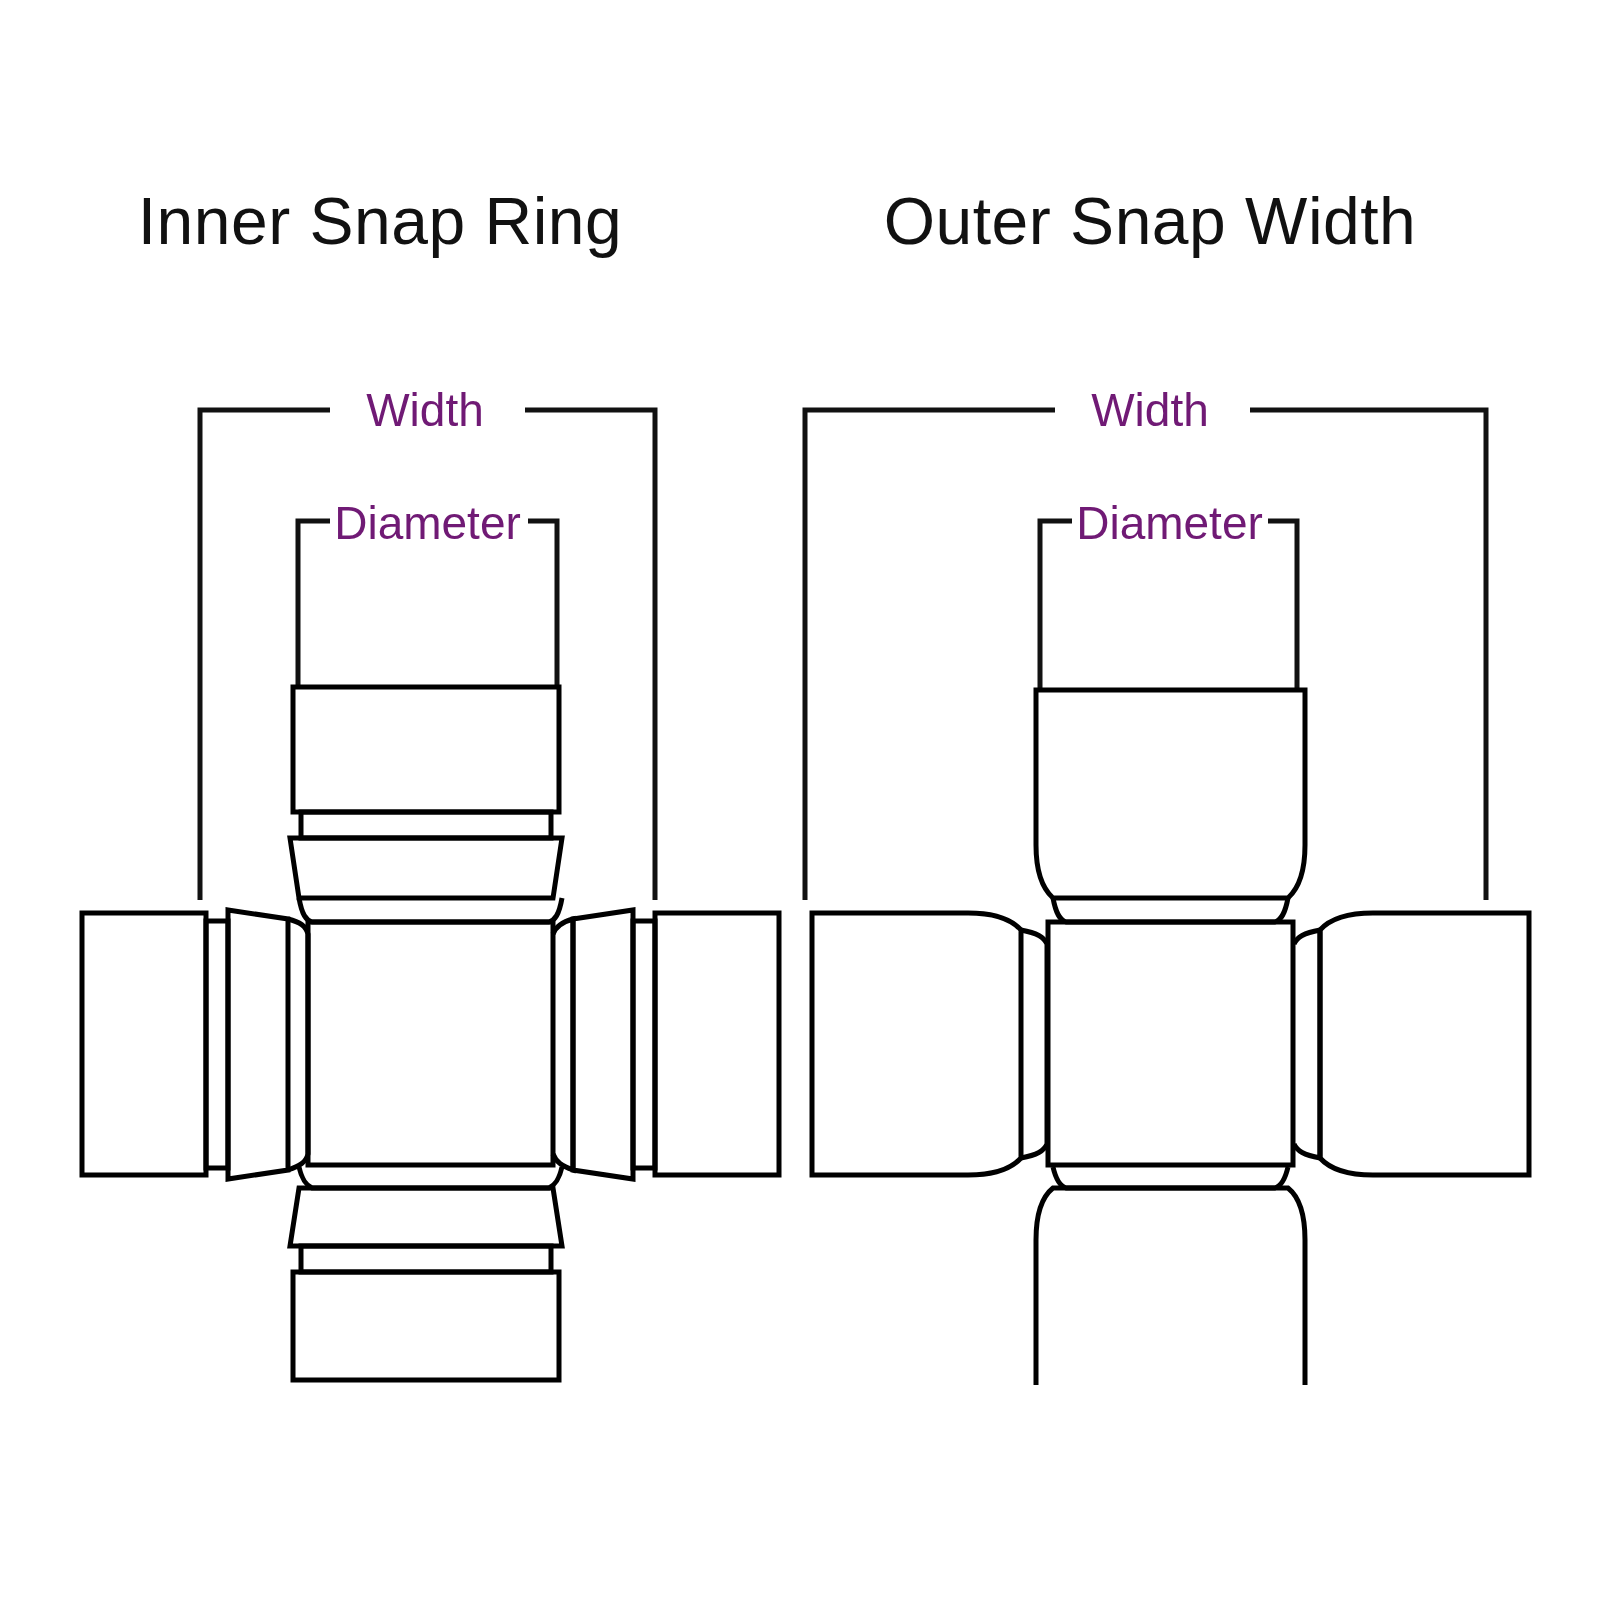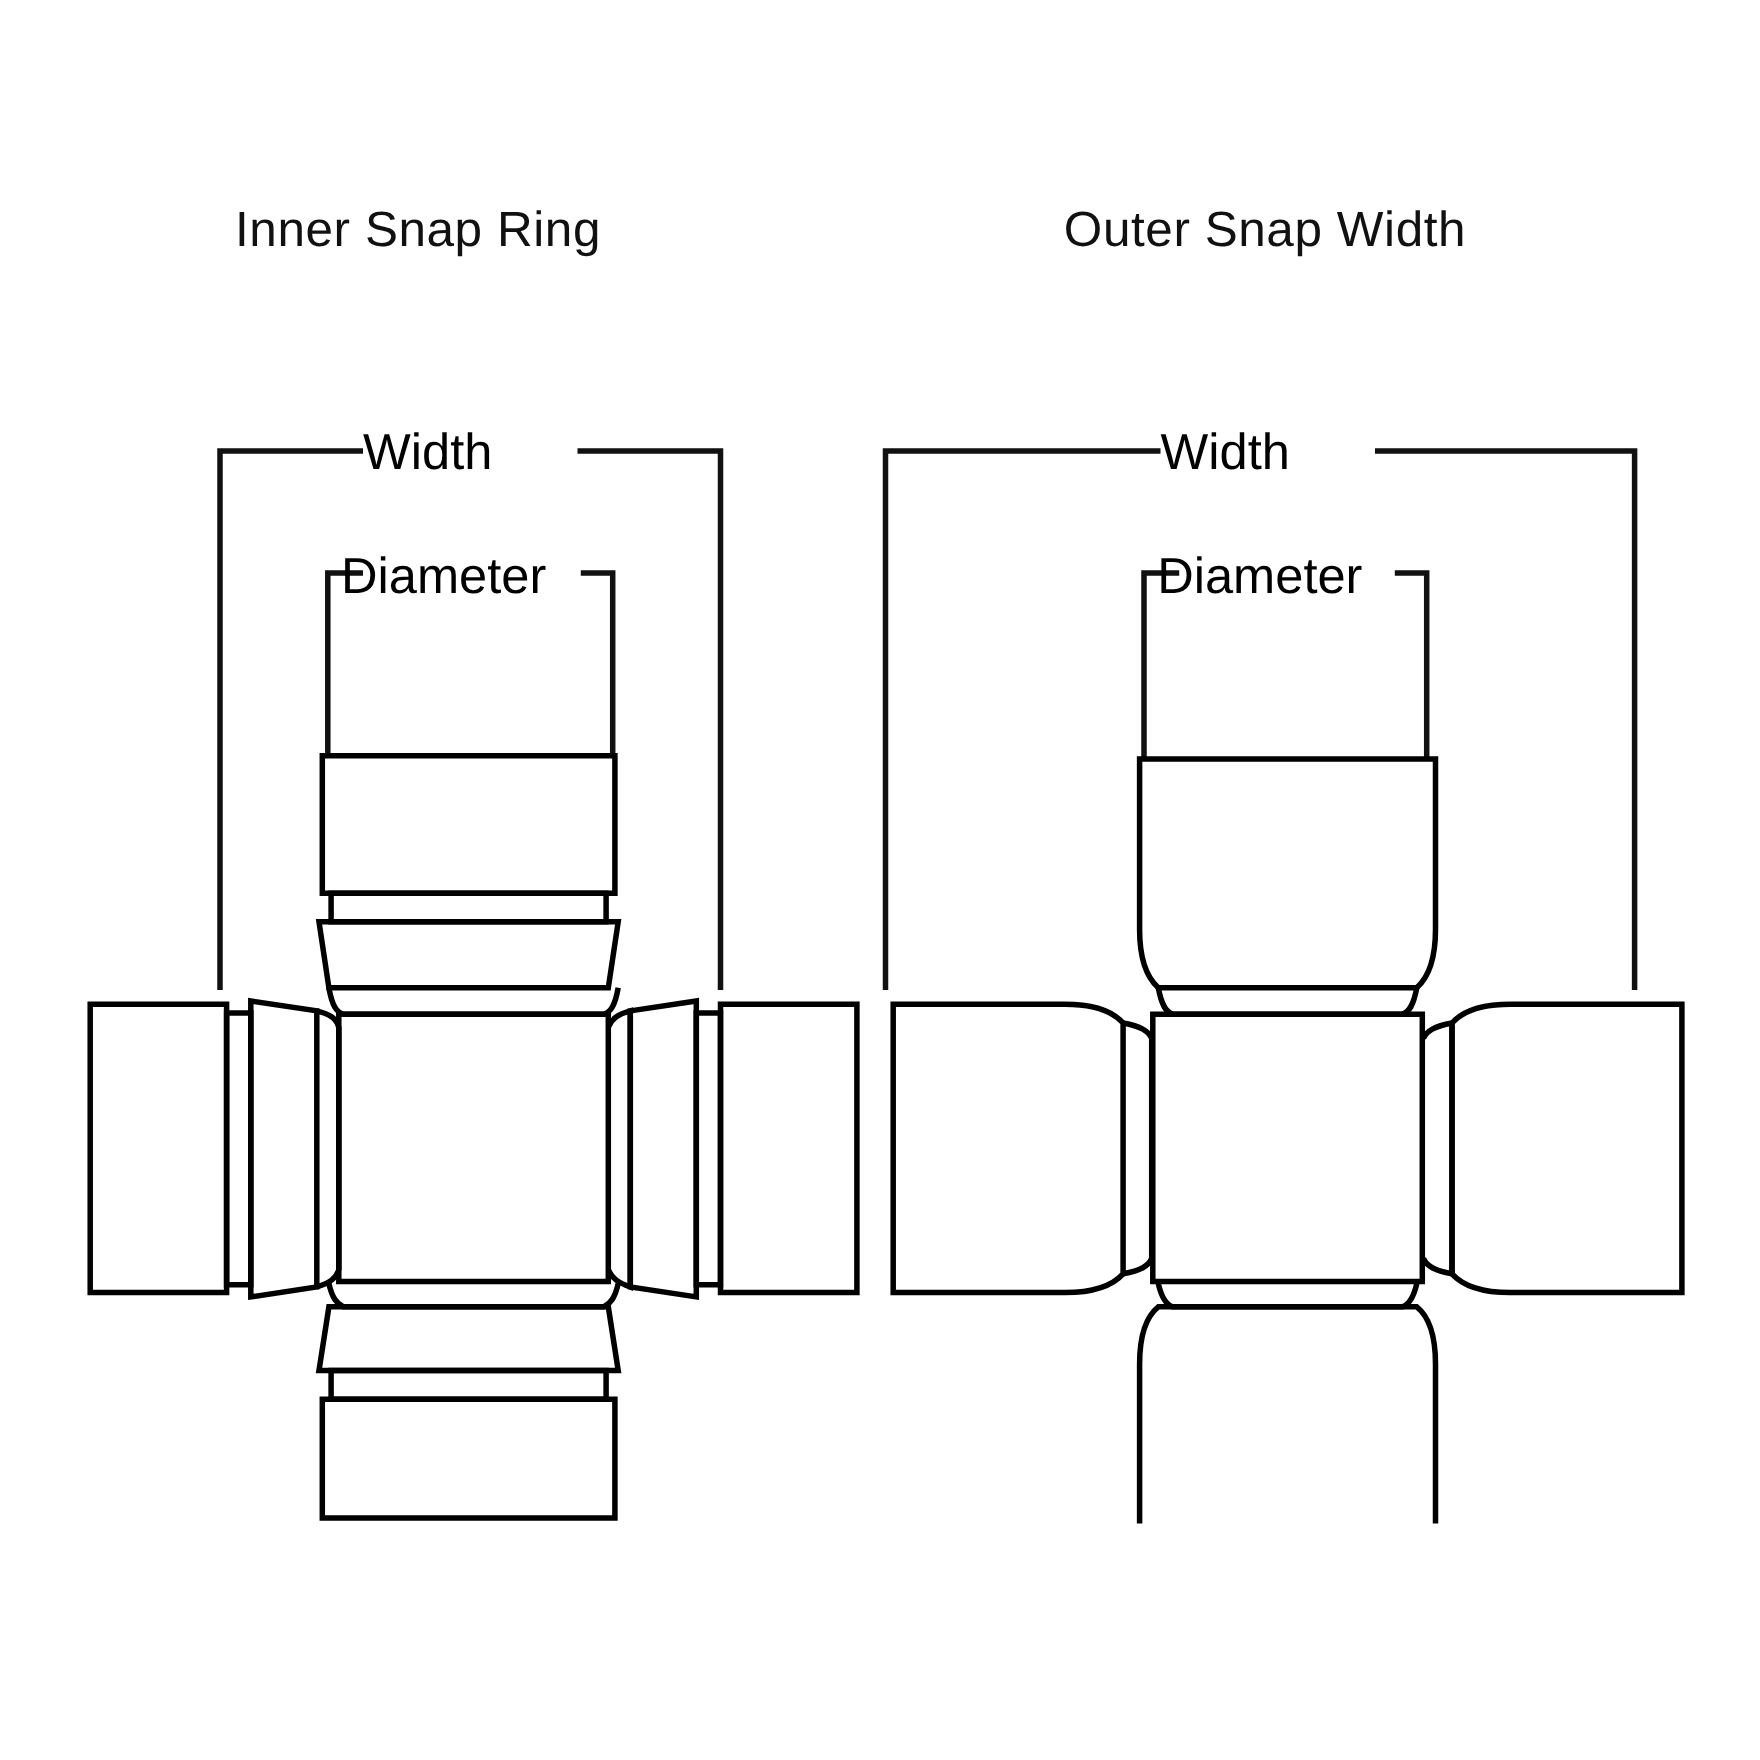--- a/index.html
+++ b/index.html
@@ -15,21 +15,21 @@
     overflow: hidden;
   }
   #page {
     position: relative;
     width: 1600px;
     height: 1600px;
     background: #ffffff;
   }
   .panel-title {
     position: absolute;
-    font-size: 45px;
+    font-size: 66px;
     font-weight: 400;
     color: #111111;
     letter-spacing: 0.5px;
     white-space: nowrap;
     text-align: center;
   }
   #title-inner { left: 0px; top: 183px; width: 760px; }
   #title-outer { left: 760px; top: 183px; width: 780px; }
 
   svg.artboard {
@@ -50,22 +50,23 @@
     fill: none;
     stroke: #111111;
     stroke-width: 5;
     stroke-linecap: butt;
     stroke-linejoin: miter;
   }
   .dim-label {
     position: absolute;
     font-size: 46px;
     font-weight: 400;
-    color: #000000;
+    color: #701a75;
     white-space: nowrap;
+    text-align: center;
   }
   #lbl-width-left   { left: 330px;  top: 383px; width: 190px; }
   #lbl-diam-left    { left: 310px;  top: 496px; width: 235px; }
   #lbl-width-right  { left: 1055px; top: 383px; width: 190px; }
   #lbl-diam-right   { left: 1052px; top: 496px; width: 235px; }
 </style>
 </head>
 <body>
 
 <div id="page">

